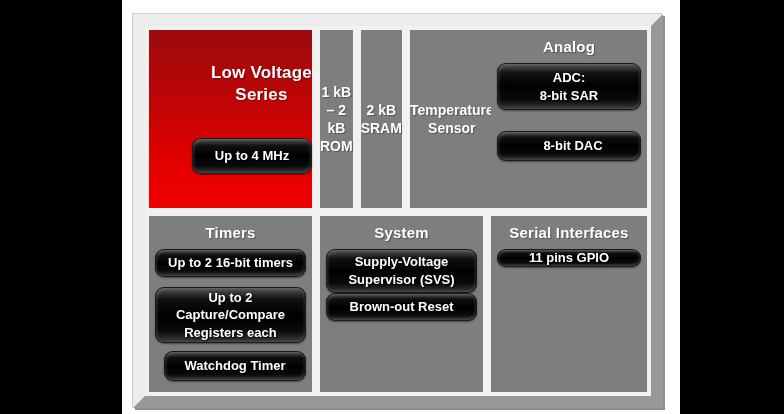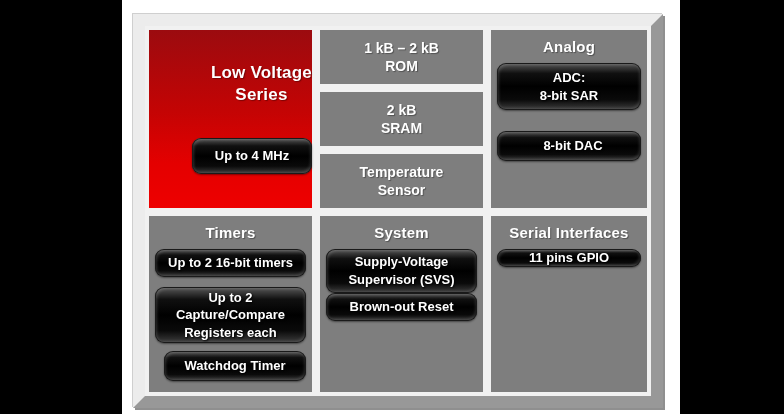--- a/index.html
+++ b/index.html
@@ -35,21 +35,21 @@
   .pre { white-space: pre-line; }
 
   
   .red-panel {
     background: linear-gradient(180deg, #9b0b0f 0%, #c30404 45%, #e40000 75%, #ee0000 100%);
     display: flex; flex-direction: column; align-items: flex-end;
   }
   .lv-title { margin-top: 32px; font-size: 17px; line-height: 1.3; letter-spacing: .2px; }
 
   
-  .mem-col { display: flex; flex-direction: column; gap: 8px; }
+  .mem-col { display: flex; flex-direction: row; gap: 8px; }
   .mem-block {
     flex: 1; display: flex; align-items: center; justify-content: center;
     font-size: 14px; line-height: 1.3;
   }
 
   
   .titled { display: flex; flex-direction: column; padding: 6px 6px 8px; }
   .panel-title { font-size: 15px; margin: 2px 0 8px; letter-spacing: .2px; }
 
   

